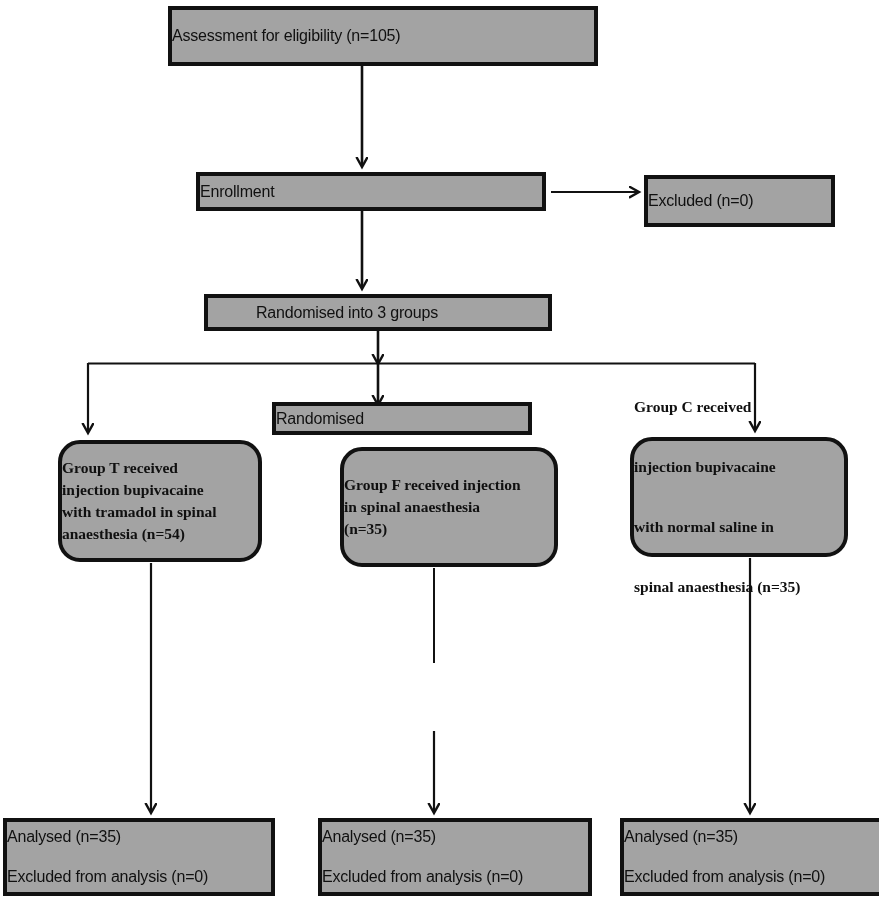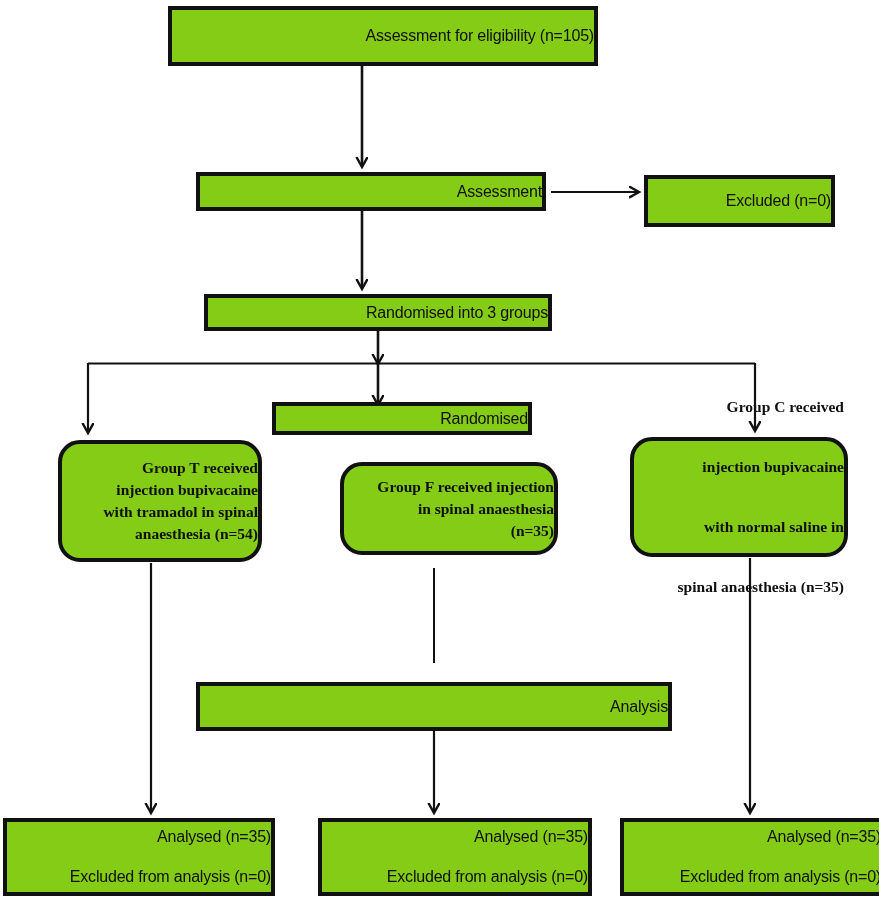--- a/index.html
+++ b/index.html
@@ -11,25 +11,25 @@
     position: relative;
     width: 879px;
     height: 900px;
     background: #ffffff;
     font-family: "Liberation Sans", sans-serif;
     overflow: hidden;
   }
   .box {
     position: absolute;
     box-sizing: border-box;
-    background: #84cc16;
+    background: #a3a3a3;
     border: 4px solid #111111;
     display: flex;
     flex-direction: column;
-    align-items: flex-end;
+    align-items: flex-start;
     justify-content: center;
     text-align: center;
     color: #101010;
     z-index: 3;
   }
   .box-sans {
     font-family: "Liberation Sans", sans-serif;
     font-size: 16px;
     letter-spacing: -0.2px;
   }
@@ -89,21 +89,21 @@
     <line x1="434" y1="731" x2="434" y2="812" stroke="#111111" stroke-width="2.2" marker-end="url(#openarrow)"></line>
 
     <line x1="750" y1="558" x2="750" y2="812" stroke="#111111" stroke-width="2.2" marker-end="url(#openarrow)"></line>
   </svg>
 
   <div class="box box-sans" style="left:168px; top:6px; width:430px; height:60px;">
     <span>Assessment for eligibility (n=105)</span>
   </div>
 
   <div class="box box-sans" style="left:196px; top:172px; width:350px; height:39px;">
-    <span>Assessment</span>
+    <span>Enrollment</span>
   </div>
 
   <div class="box box-sans" style="left:644px; top:175px; width:191px; height:52px;">
     <span>Excluded (n=0)</span>
   </div>
 
   <div class="box box-sans" style="left:204px; top:294px; width:348px; height:37px;padding-left:48px;">
     <span>Randomised into 3 groups</span>
   </div>
 
@@ -111,36 +111,33 @@
     <span>Randomised</span>
   </div>
 
   <div class="box box-serif" style="left:58px; top:440px; width:204px; height:122px;">
     <span class="line">Group T received</span>
     <span class="line">injection bupivacaine</span>
     <span class="line">with tramadol in spinal</span>
     <span class="line">anaesthesia (n=54)</span>
   </div>
 
-  <div class="box box-serif" style="left:340px; top:447px; width:218px; height:93px;margin-top:15px;">
+  <div class="box box-serif" style="left:340px; top:447px; width:218px; height:120px;">
     <span class="line">Group F received injection</span>
     <span class="line">in spinal anaesthesia</span>
     <span class="line">(n=35)</span>
   </div>
 
   <div class="box box-serif" style="left:630px; top:437px; width:218px; height:120px;gap:38px;">
     <span class="line">Group C received</span>
     <span class="line">injection bupivacaine</span>
     <span class="line">with normal saline in</span>
     <span class="line">spinal anaesthesia (n=35)</span>
   </div>
 
-  <div class="box box-sans" style="left:196px; top:682px; width:476px; height:49px;">
-    <span>Analysis</span>
-  </div>
 
   <div class="box box-sans two-line" style="left:3px; top:818px; width:272px; height:78px;">
     <span class="first">Analysed (n=35)</span>
     <span>Excluded from analysis (n=0)</span>
   </div>
 
   <div class="box box-sans two-line" style="left:318px; top:818px; width:274px; height:78px;">
     <span class="first">Analysed (n=35)</span>
     <span>Excluded from analysis (n=0)</span>
   </div>

